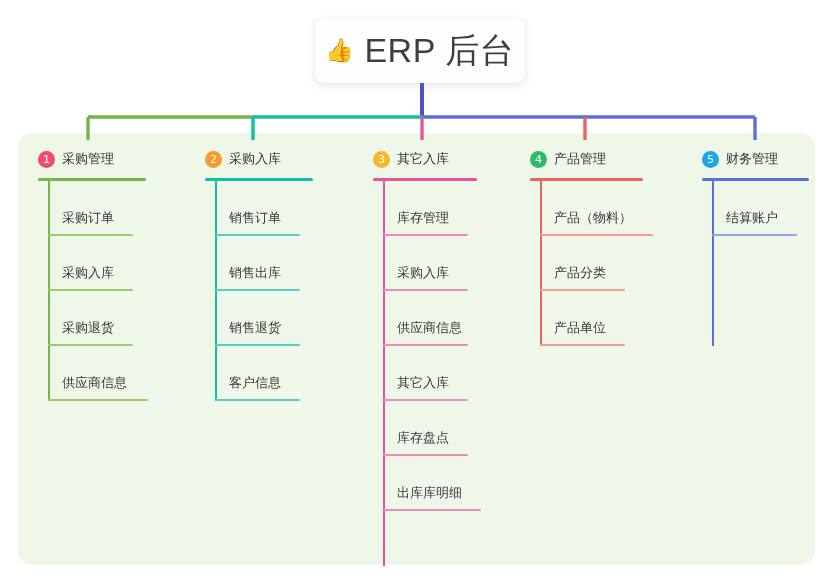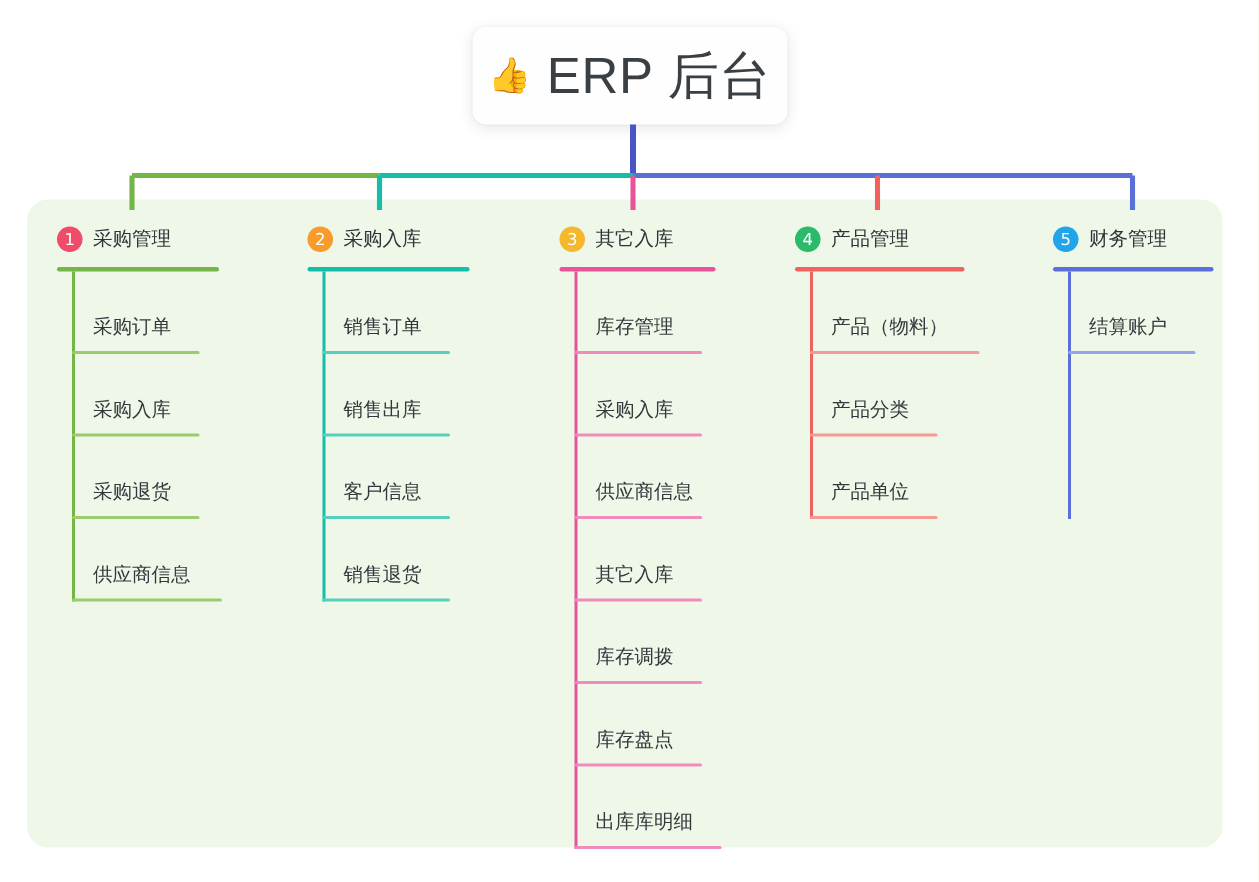--- a/index.html
+++ b/index.html
@@ -133,25 +133,25 @@
           <div class="spine" style="background: rgb(19, 191, 166); height: 220px;"></div>
           <div class="item">
             <span class="item-label">销售订单</span>
             <div class="item-rule" style="background: rgb(87, 207, 192); width: 85px;"></div>
           </div>
           <div class="item">
             <span class="item-label">销售出库</span>
             <div class="item-rule" style="background: rgb(87, 207, 192); width: 85px;"></div>
           </div>
           <div class="item">
+            <span class="item-label">销售退货</span>
+            <div class="item-rule" style="background: rgb(87, 207, 192); width: 85px;"></div>
+          </div>
+          <div class="item">
             <span class="item-label">客户信息</span>
-            <div class="item-rule" style="background: rgb(87, 207, 192); width: 85px;"></div>
-          </div>
-          <div class="item">
-            <span class="item-label">销售退货</span>
             <div class="item-rule" style="background: rgb(87, 207, 192); width: 85px;"></div>
           </div>
         </div>
       </div>
       <div class="col" style="left: 373px; width: 104px;">
         <div class="col-head">
           <span class="badge" style="background: rgb(245, 183, 44);">3</span>
           <span class="col-title">其它入库</span>
         </div>
         <div class="head-rule" style="background: rgb(232, 84, 154); width: 104px;"></div>
@@ -167,24 +167,20 @@
           </div>
           <div class="item">
             <span class="item-label">供应商信息</span>
             <div class="item-rule" style="background: rgb(239, 140, 187); width: 85px;"></div>
           </div>
           <div class="item">
             <span class="item-label">其它入库</span>
             <div class="item-rule" style="background: rgb(239, 140, 187); width: 85px;"></div>
           </div>
           <div class="item">
-            <span class="item-label">库存调拨</span>
-            <div class="item-rule" style="background: rgb(239, 140, 187); width: 85px;"></div>
-          </div>
-          <div class="item">
             <span class="item-label">库存盘点</span>
             <div class="item-rule" style="background: rgb(239, 140, 187); width: 85px;"></div>
           </div>
           <div class="item">
             <span class="item-label">出库库明细</span>
             <div class="item-rule" style="background: rgb(239, 140, 187); width: 98px;"></div>
           </div>
         </div>
       </div>
       <div class="col" style="left: 530px; width: 113px;">

